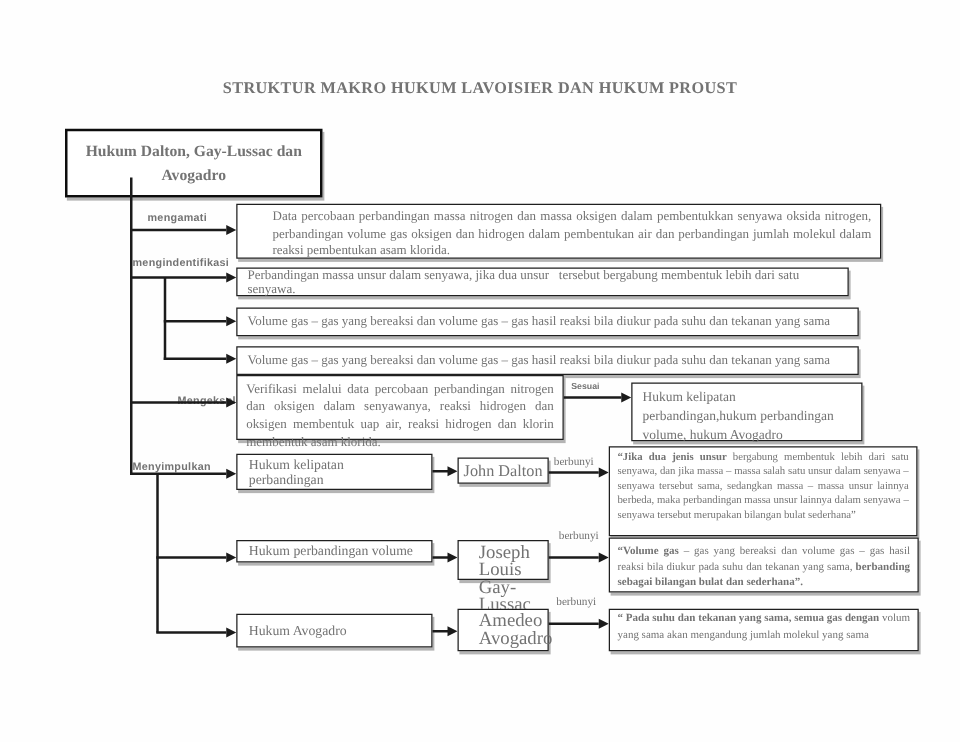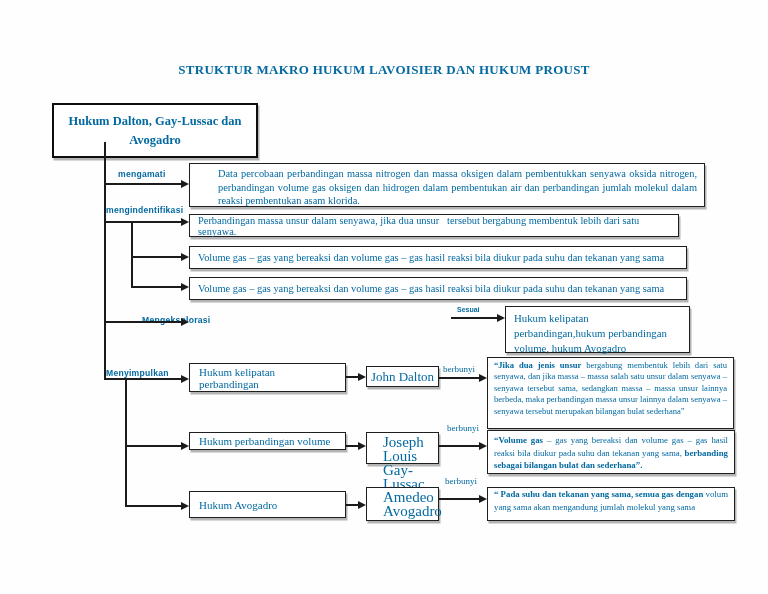--- a/index.html
+++ b/index.html
@@ -1,17 +1,17 @@
 <!DOCTYPE html>
 <html><head>
 <meta charset="utf-8">
 <style>
   html,body{margin:0;padding:0;background:#ffffff;}
   #canvas{position:relative;width:768px;height:594px;background:#fefefe;overflow:hidden;
-          font-family:"Liberation Serif", serif;color:#0369a1;}
+          font-family:"Liberation Serif", serif;color:#737373;}
   .title{position:absolute;left:0;right:0;top:62px;text-align:center;font-weight:bold;
          font-size:13px;letter-spacing:.3px;}
   .box{position:absolute;background:#fff;border:1.4px solid #1f1f1f;box-sizing:border-box;
        box-shadow:1.5px 2.5px 0 #b4b4b4;}
   .hdr{border:2.6px solid #0d0d0d;display:flex;align-items:center;justify-content:center;
        text-align:center;font-weight:bold;font-size:12.5px;line-height:1.45;padding:0 10px;}
   .txt{font-size:10.4px;line-height:13.5px;padding:3px 7px;text-align:justify;}
   .single{display:flex;align-items:center;padding:0 8px;font-size:10.4px;white-space:pre-wrap;}
   .law{display:flex;align-items:center;padding:0 9px;font-size:11px;}
   .sci{font-size:15px;line-height:14px;padding:2px 16px;}
@@ -52,20 +52,21 @@
   <div class="ah" style="left:181px;top:253px;"></div>
   <div class="box single" style="left:189px;top:246px;width:498px;height:23px;">Volume gas – gas yang bereaksi dan volume gas – gas hasil reaksi bila diukur pada suhu dan tekanan yang sama</div>
 
   <div class="hl" style="left:131px;top:286px;width:50px;"></div>
   <div class="ah" style="left:181px;top:283px;"></div>
   <div class="box single" style="left:189px;top:277px;width:498px;height:23px;">Volume gas – gas yang bereaksi dan volume gas – gas hasil reaksi bila diukur pada suhu dan tekanan yang sama</div>
 
   <div class="stage" style="left:112px;top:315px;margin-left:30px;">Mengeksplorasi</div>
   <div class="hl" style="left:104px;top:321px;width:77px;"></div>
   <div class="ah" style="left:181px;top:318px;"></div>
+  <div class="box txt" style="left:189px;top:300px;width:262px;height:52px;line-height:14.2px;padding-top:4px;">Verifikasi  melalui data percobaan perbandingan nitrogen dan oksigen dalam senyawanya, reaksi hidrogen dan oksigen membentuk uap air, reaksi hidrogen dan klorin membentuk asam klorida.</div>
 
   <div class="mini" style="left:457px;top:306px;">Sesuai</div>
   <div class="hl" style="left:451px;top:317px;width:46px;"></div>
   <div class="ah" style="left:497px;top:314px;"></div>
   <div class="box" style="left:505px;top:306px;width:185px;height:47px;font-size:10.8px;line-height:15.2px;padding:4px 8px;">Hukum kelipatan perbandingan,hukum perbandingan volume, hukum Avogadro</div>
 
   <div class="stage" style="left:106px;top:368px;">Menyimpulkan</div>
   <div class="hl" style="left:104px;top:378px;width:77px;"></div>
   <div class="ah" style="left:181px;top:375px;"></div>
   <div class="vl" style="left:125px;top:379px;height:127px;"></div>

